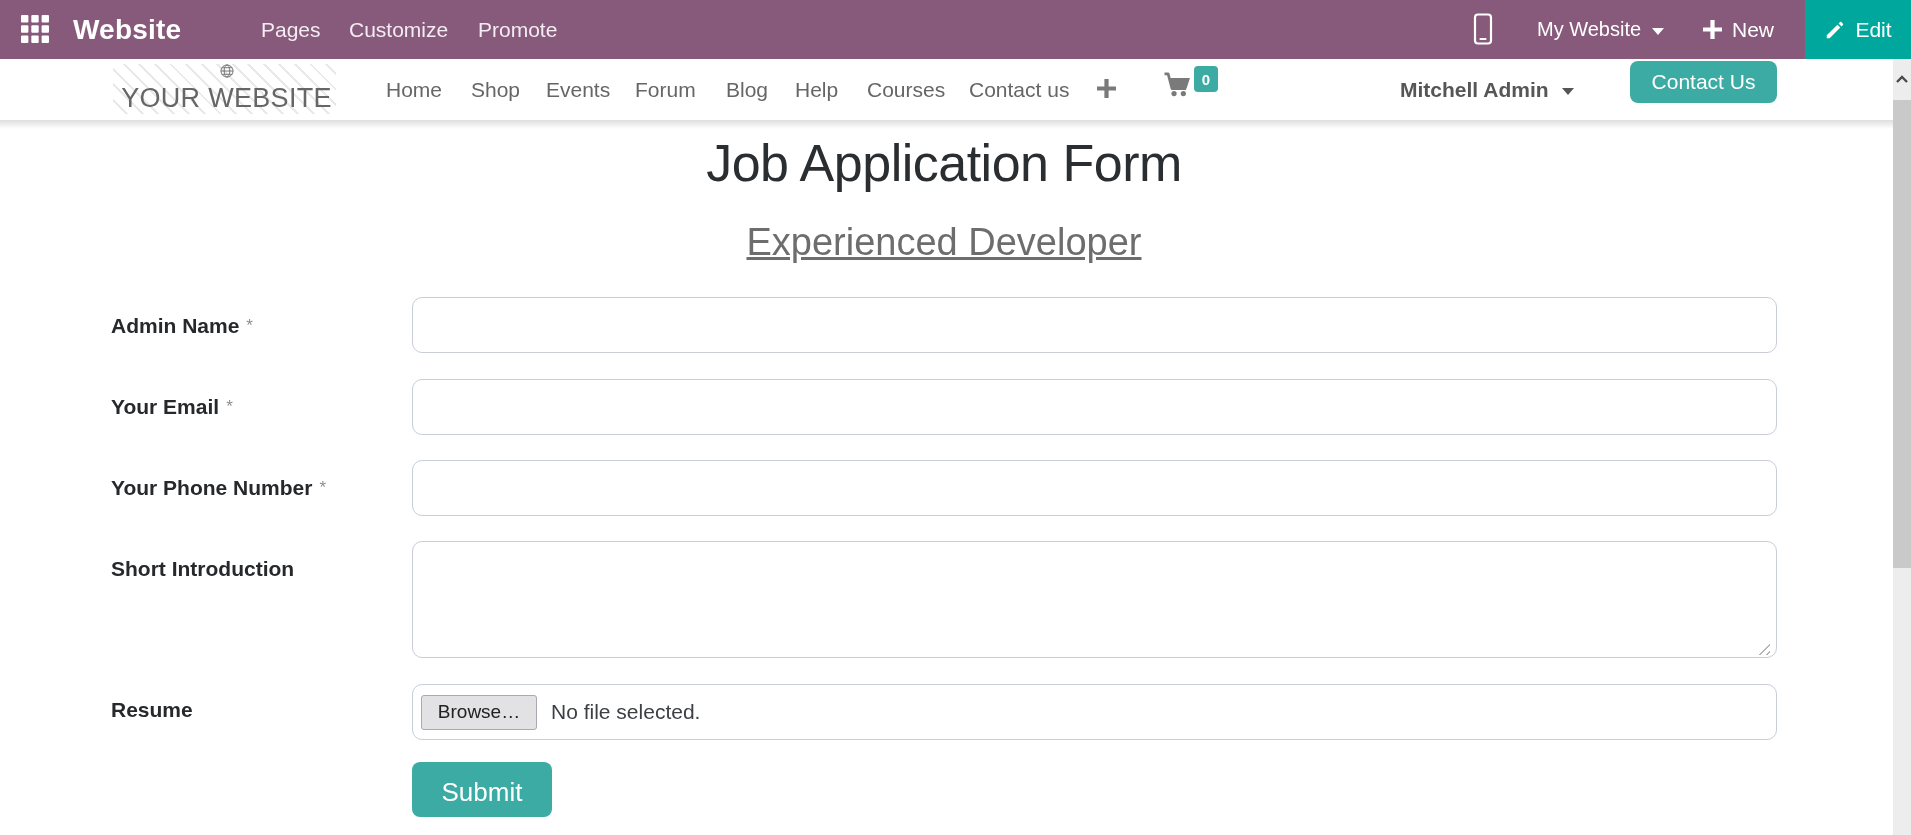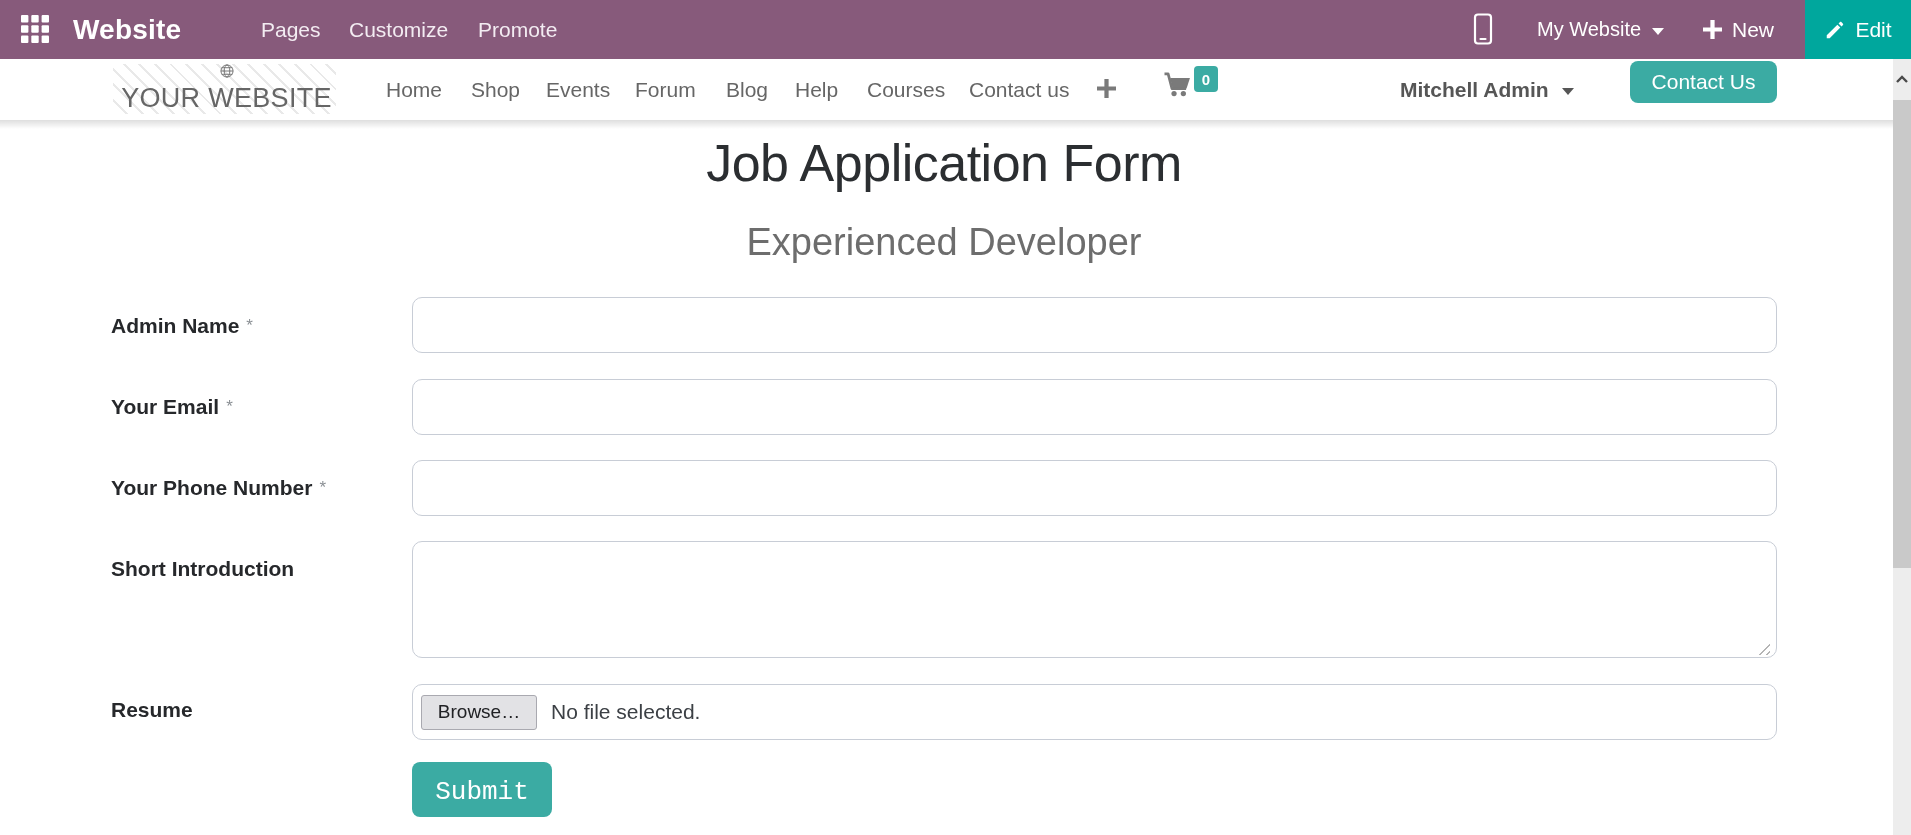--- a/index.html
+++ b/index.html
@@ -44,21 +44,21 @@
              font-size:21px;font-weight:700;color:#565656;cursor:pointer;}
   .user-menu .caret-down{border-top-color:#565656;}
   .contact-btn{position:absolute;left:1630px;top:2px;width:147px;height:42px;background:#3BABA3;
                color:#fff;border:none;border-radius:8px;font-size:21px;cursor:pointer;
                font-family:"Liberation Sans",sans-serif;}
 
   
   .page-title{position:absolute;left:111px;top:133px;width:1666px;text-align:center;
               font-size:52px;color:#2b2e31;letter-spacing:-.5px;}
   .page-subtitle{position:absolute;left:111px;top:221px;width:1666px;text-align:center;
-                 font-size:38px;color:#6d6d6d;}
+                 font-size:38px;color:#6d6d6d;text-decoration:underline;}
   .form-label{position:absolute;left:111px;font-size:21px;font-weight:700;color:#26282b;}
   .req{color:#8a8f94;font-weight:400;font-size:17px;margin-left:7px;position:relative;top:-2px;}
   .lbl-0{top:314px;} .lbl-1{top:395px;} .lbl-2{top:476px;} .lbl-3{top:557px;} .lbl-4{top:698px;}
 
   .text-input{position:absolute;left:412px;width:1365px;height:56px;box-sizing:border-box;
               border:1px solid #c8cdd6;border-radius:10px;background:#fff;font-size:22px;
               padding:0 18px;color:#333;font-family:"Liberation Sans",sans-serif;outline:none;}
   .in-0{top:297px;} .in-1{top:379px;} .in-2{top:460px;}
   .textarea{position:absolute;left:412px;top:541px;width:1365px;height:117px;box-sizing:border-box;
             border:1px solid #c8cdd6;border-radius:10px;background:#fff;resize:none;outline:none;
@@ -67,21 +67,21 @@
                  background:repeating-linear-gradient(135deg,#b4b4b4 0 1.5px,transparent 1.5px 5px);
                  clip-path:polygon(100% 0,100% 100%,0 100%);cursor:nwse-resize;}
   .filebox{position:absolute;left:412px;top:684px;width:1365px;height:56px;box-sizing:border-box;
            border:1px solid #c8cdd6;border-radius:10px;background:#fff;display:flex;
            align-items:center;padding-left:8px;cursor:pointer;}
   .browse-btn{width:116px;height:35px;background:#e2e2e5;border:1px solid #a9a9b0;border-radius:3px;
               font-size:19px;color:#202124;font-family:"Liberation Sans",sans-serif;cursor:pointer;}
   .file-status{margin-left:14px;font-size:21px;color:#3c4045;}
   .submit-btn{position:absolute;left:412px;top:762px;width:140px;height:55px;background:#3BABA3;
               color:#fff;border:none;border-radius:8px;font-size:26px;cursor:pointer;
-              font-family:Liberation Mono, monospace;padding-top:6px;}
+              font-family:Liberation Sans, sans-serif;padding-top:6px;}
 
   
   .scrollbar{position:absolute;left:1893px;top:59px;width:18px;height:776px;background:#ededed;}
   .scroll-up{position:absolute;left:2px;top:11px;cursor:pointer;}
   .scroll-thumb{position:absolute;left:0;top:41px;width:18px;height:468px;background:#c9c9c9;cursor:grab;}
 </style>
 </head>
 <body>
 
 <div class="screen">

